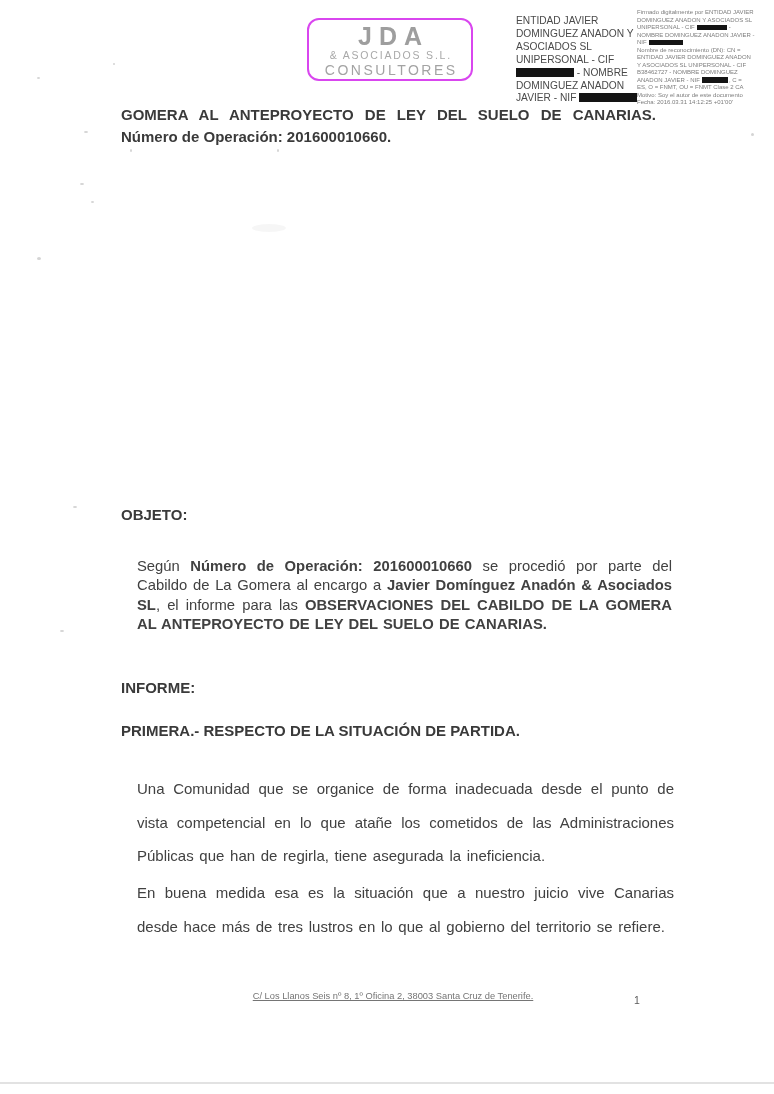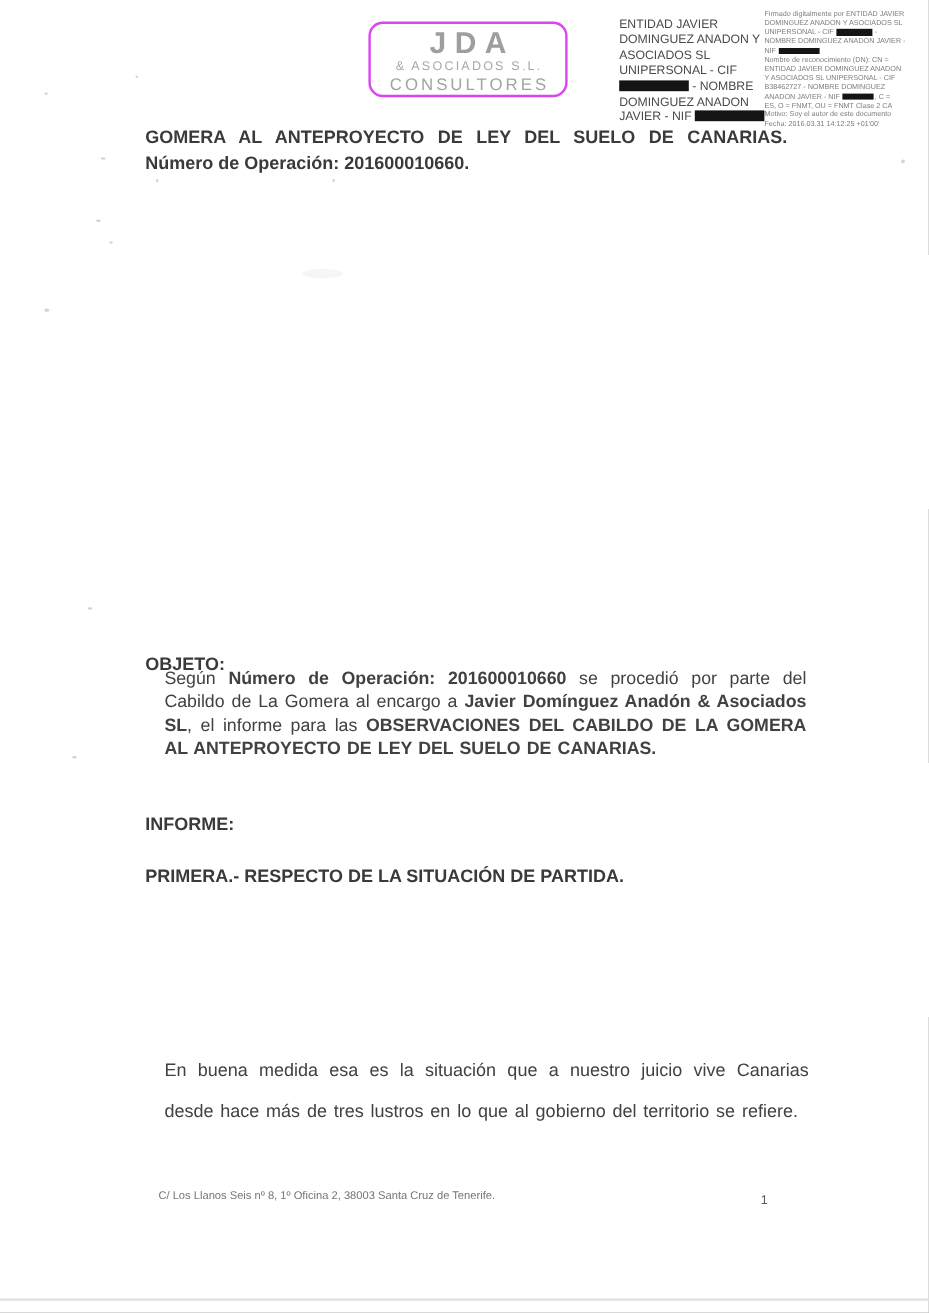--- a/index.html
+++ b/index.html
@@ -25,31 +25,31 @@
   .cert{position:absolute;left:637px;top:9px;width:136px;font-size:6px;line-height:7.5px;color:#7d7d7d;}
   .cert div{white-space:nowrap;}
   .redact-sm{display:inline-block;height:5.5px;background:#141414;vertical-align:-1px;margin:0 2px;}
   .redact-sm.w1{width:30px;} .redact-sm.w2{width:34px;} .redact-sm.w3{width:26px;margin-right:1px;}
   
   .title{position:absolute;left:121px;top:104px;width:535px;font-size:15px;font-weight:bold;color:#3a3a3a;line-height:21.5px;}
   .tline{text-align:justify;}
   .tline.just{text-align-last:justify;}
   
   .heading{position:absolute;left:121px;font-size:15px;font-weight:bold;color:#3a3a3a;}
-  .h-objeto{top:506px;margin-top:39px;}
+  .h-objeto{top:506px;}
   .h-informe{top:679px;}
   .h-primera{top:722px;}
   
   .par{position:absolute;left:121px;width:535px;text-align:justify;color:#414141;margin:16px;}
   .objeto-par{top:541px;font-size:14.8px;line-height:19.4px;word-spacing:1px;}
   .body-par{font-size:15px;line-height:33.5px;word-spacing:1.5px;width:537px;}
   .p1{top:756px;}
   .p2{top:860px;}
   
-  .footer{position:absolute;left:132px;top:991px;width:500px;font-size:9.3px;line-height:11.3px;color:#757575;}
+  .footer{position:absolute;left:143px;top:991px;width:500px;text-align:center;font-size:9.3px;line-height:11.3px;color:#757575;text-decoration:underline;}
   .page-num{position:absolute;left:634px;top:994px;font-size:10.5px;color:#5a5a5a;}
   
   .bottom-edge{position:absolute;left:0;top:1082px;width:774px;height:2px;background:#e2e2e2;}
   .speck{position:absolute;background:rgba(60,60,60,.22);border-radius:50%;}
   .smudge{position:absolute;left:252px;top:224px;width:34px;height:8px;background:rgba(0,0,0,.035);border-radius:50%;}
 </style>
 </head>
 <body>
 
 <div class="page">
@@ -89,20 +89,21 @@
   <div class="title">
     <div class="tline just">GOMERA AL ANTEPROYECTO DE LEY DEL SUELO DE CANARIAS.</div>
     <div class="tline">Número de Operación: 201600010660.</div>
   </div>
 
   <div class="heading h-objeto">OBJETO:</div>
   <p class="par objeto-par"><span>Según </span><b>Número de Operación: 201600010660</b><span> se procedió por parte del Cabildo de La Gomera al encargo a </span><b>Javier Domínguez Anadón &amp; Asociados SL</b><span>, el informe para las </span><b>OBSERVACIONES DEL CABILDO DE LA GOMERA AL ANTEPROYECTO DE LEY DEL SUELO DE CANARIAS.</b></p>
 
   <div class="heading h-informe">INFORME:</div>
   <div class="heading h-primera">PRIMERA.- RESPECTO DE LA SITUACIÓN DE PARTIDA.</div>
+  <p class="par body-par p1">Una Comunidad que se organice de forma inadecuada desde el punto de vista competencial en lo que atañe los cometidos de las Administraciones Públicas que han de regirla, tiene asegurada la ineficiencia.</p>
   <p class="par body-par p2">En buena medida esa es la situación que a nuestro juicio vive Canarias desde hace más de tres lustros en lo que al gobierno del territorio se refiere.</p>
 
   <div class="footer">
     <div>C/ Los Llanos Seis nº 8, 1º Oficina 2, 38003  Santa Cruz de Tenerife.</div>
   </div>
   <div class="page-num">1</div>
 
   <div>
     <i class="speck" style="left:37px;top:77px;width:3px;height:2px;"></i>
     <i class="speck" style="left:113px;top:63px;width:2px;height:2px;"></i>

